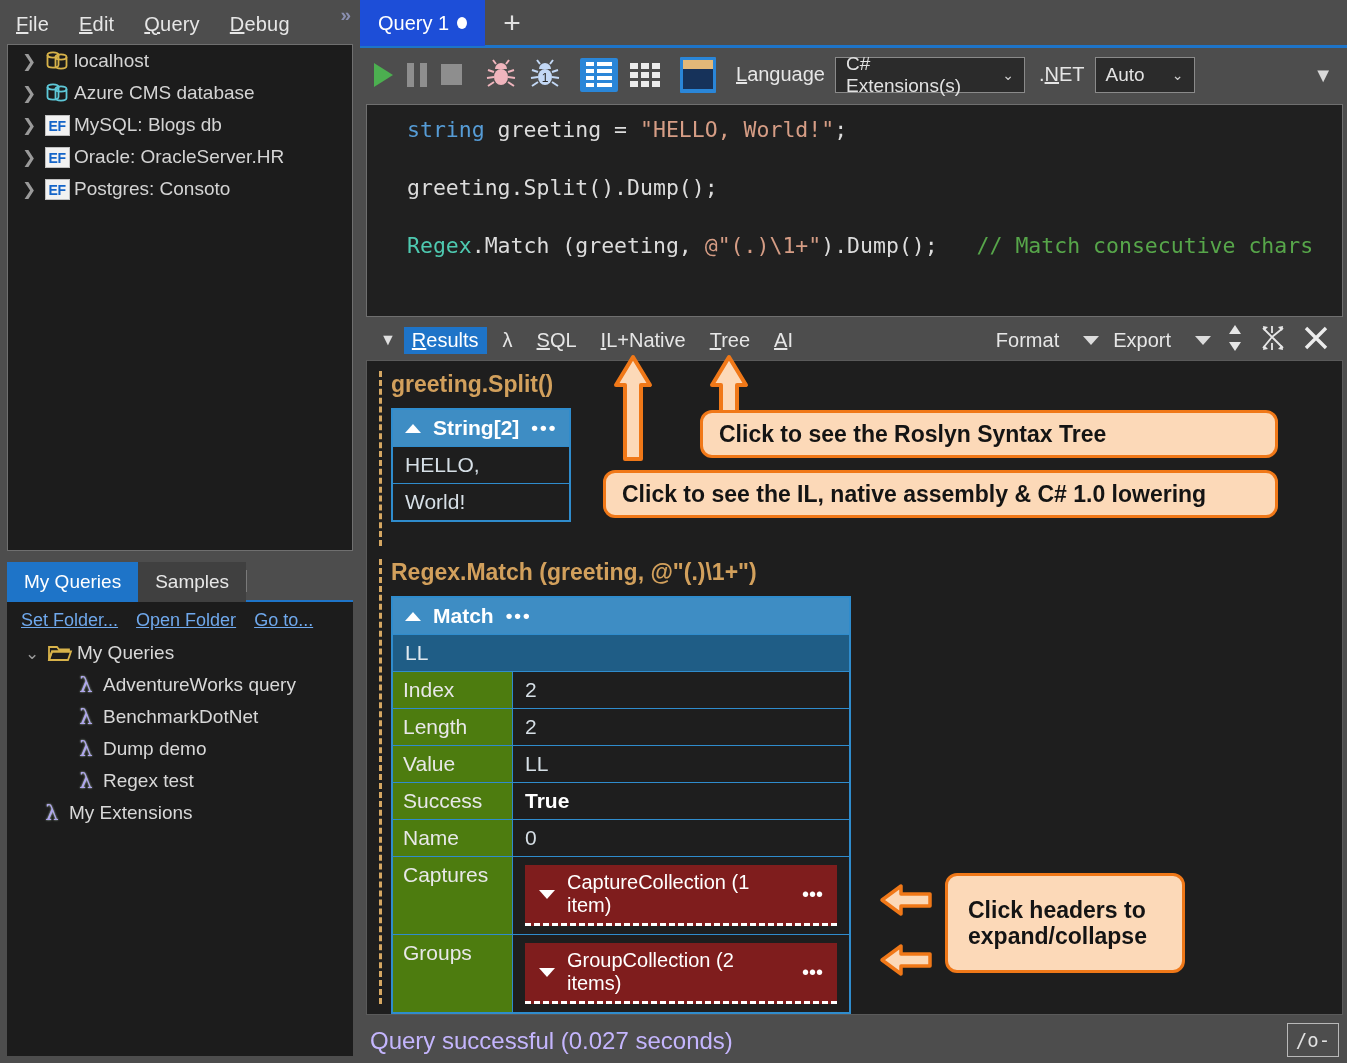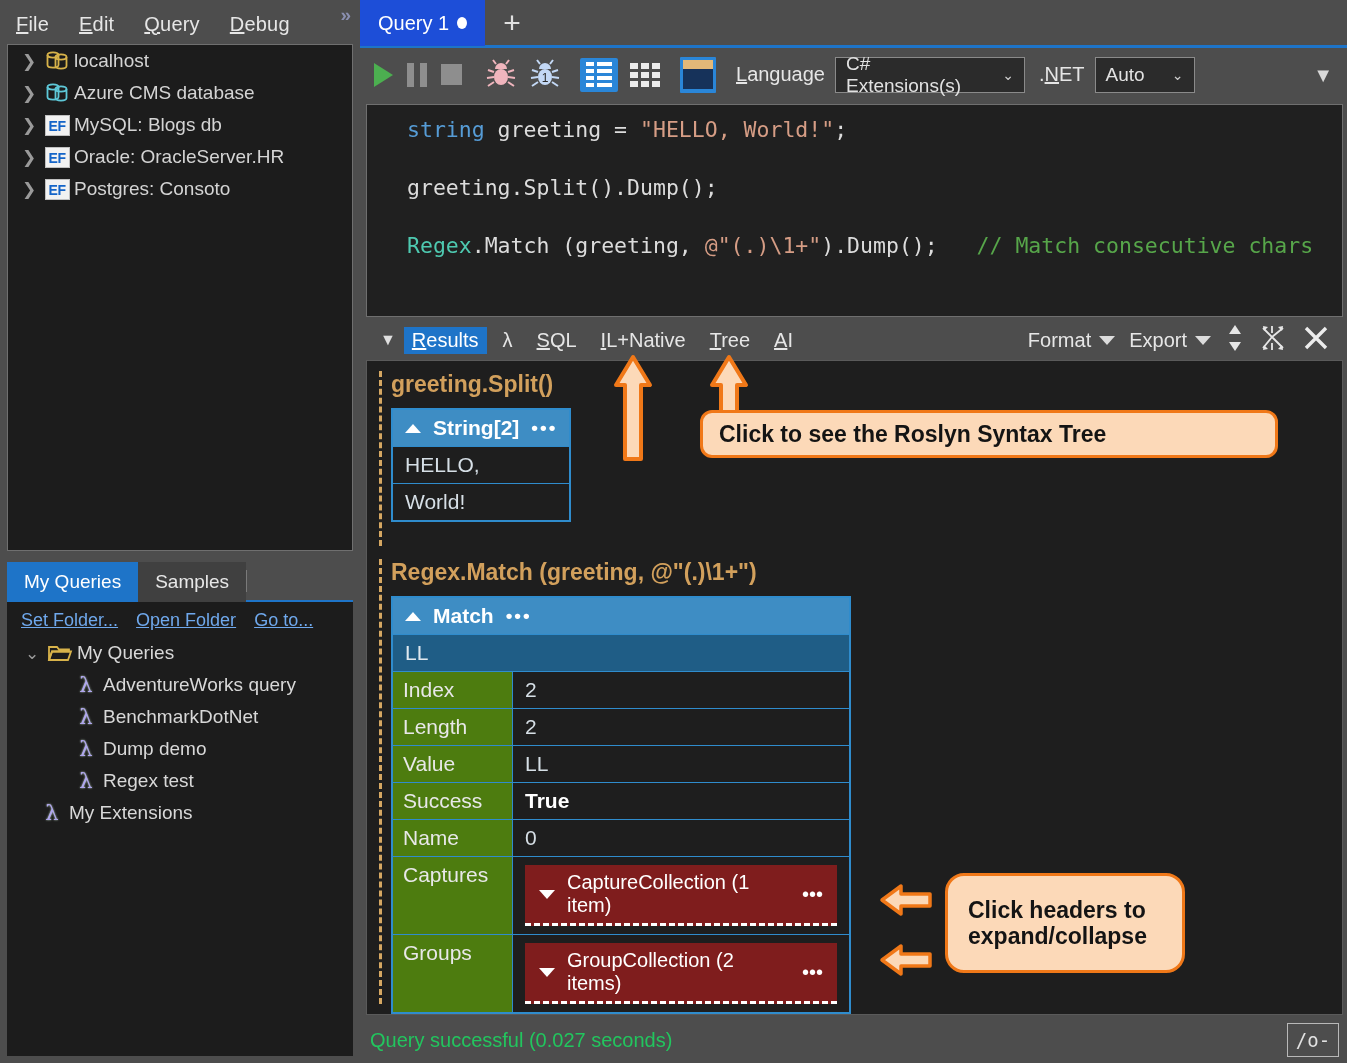--- a/index.html
+++ b/index.html
@@ -255,21 +255,21 @@
     cursor: pointer; white-space: nowrap;
   }
   .rtab.active { background: #1e74c8; color: #fff; }
   .rtab .hk { text-decoration: underline; }
   #res-right {
     margin-left: auto; display: flex; align-items: center;
     padding-right: 12px; gap: 14px;
   }
   .rt-item {
     color: #e6e6e6; font-size: 20px;
-    display: flex; align-items: center; gap: 8px;
+    display: flex; align-items: center; gap: 24px;
     cursor: pointer;
   }
   .caret-d {
     width: 0; height: 0;
     border-left: 8px solid transparent;
     border-right: 8px solid transparent;
     border-top: 9px solid #dcdcdc;
   }
 
   
@@ -351,21 +351,21 @@
   .arrow-left { position: absolute; }
 
   
   #statusbar {
     position: absolute; left: 0; bottom: 0;
     width: 987px; height: 45px;
     background: #4d4d4d;
     display: flex; align-items: center;
     padding-left: 10px;
   }
-  #status-text { color: #22c55e; font-size: 20px; }
+  #status-text { color: #c4b5fd; font-size: 24px; }
   #term-btn {
     position: absolute; right: 8px; top: 5px;
     width: 52px; height: 34px;
     border: 1px solid #b9b9b9;
     color: #e2e2e2;
     font-family: "DejaVu Sans Mono", monospace;
     font-size: 19px;
     display: flex; align-items: center; justify-content: center;
     cursor: pointer;
   }
@@ -727,37 +727,38 @@
         <svg width="54" height="42" viewBox="0 0 54 42">
           <path d="M3 21 L22 7 V15 H51 V27 H22 V35 Z" fill="#fcd9b8" stroke="#f07818" stroke-width="3.5" stroke-linejoin="round"></path>
         </svg>
       </div>
       <div class="arrow-left" style="left:512px; top:578px;">
         <svg width="54" height="42" viewBox="0 0 54 42">
           <path d="M3 21 L22 7 V15 H51 V27 H22 V35 Z" fill="#fcd9b8" stroke="#f07818" stroke-width="3.5" stroke-linejoin="round"></path>
         </svg>
       </div>
 
-      <div class="callout" style="left:578px; top:512px; width:240px; height:100px; flex-direction:column; align-items:flex-start; justify-content:center; padding:0 20px;border-radius:19px;">
+      <div class="callout" style="left:578px; top:512px; width:240px; height:100px; flex-direction:column; align-items:flex-start; justify-content:center; padding:0 20px;">
         <span>Click headers to</span>
         <span>expand/collapse</span>
       </div>
     </div>
 
     <div class="arrow-up" style="left:252px; top:354px;">
       <svg width="42" height="108" viewBox="0 0 42 108">
         <path d="M21 3 L38 31 H29 V105 H13 V31 H4 Z" fill="#fcd9b8" stroke="#f07818" stroke-width="4" stroke-linejoin="round"></path>
       </svg>
     </div>
     <div class="arrow-up" style="left:348px; top:354px;">
       <svg width="42" height="62" viewBox="0 0 42 62">
         <path d="M21 3 L38 31 H29 V59 H13 V31 H4 Z" fill="#fcd9b8" stroke="#f07818" stroke-width="4" stroke-linejoin="round"></path>
       </svg>
     </div>
 
     <div class="callout" style="left:340px; top:410px; width:578px; height:48px;">Click to see the Roslyn Syntax Tree</div>
+    <div class="callout" style="left:243px; top:470px; width:675px; height:48px;">Click to see the IL, native assembly &amp; C# 1.0 lowering</div>
 
     <div id="statusbar">
       <span id="status-text">Query successful (0.027 seconds)</span>
       <span id="term-btn">/o-</span>
     </div>
   </div>
 </div>
 
 </body></html>

